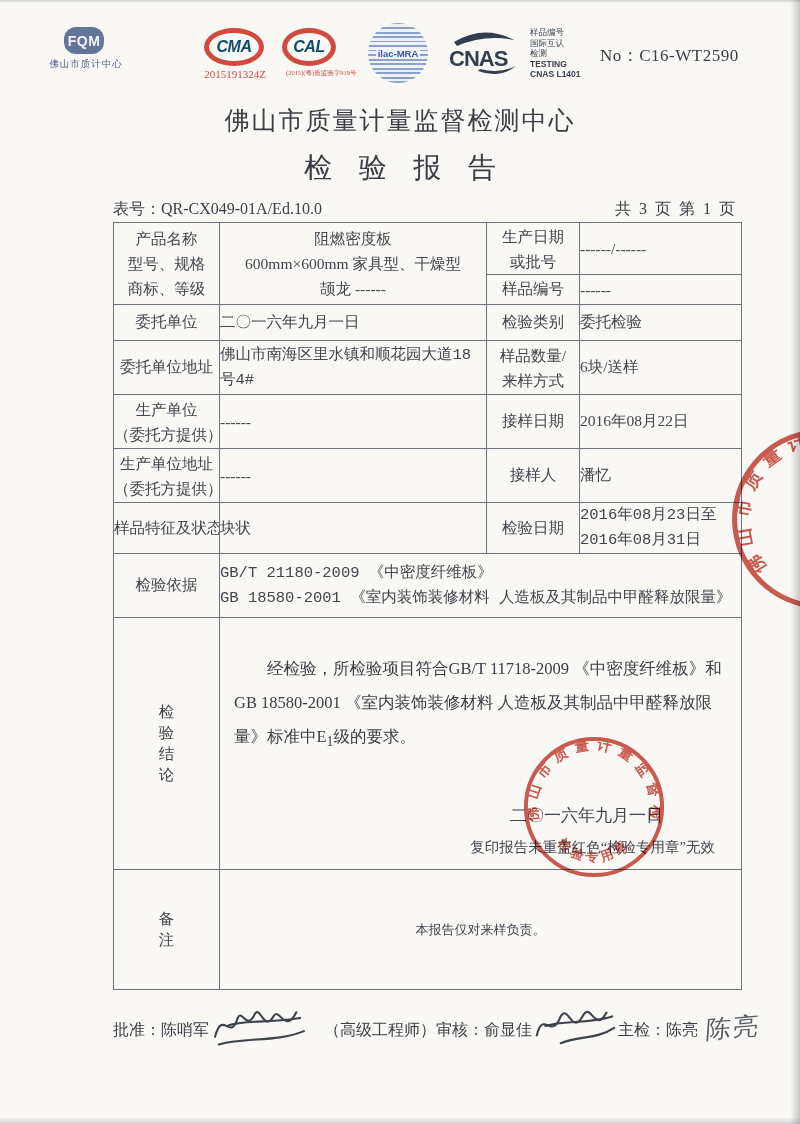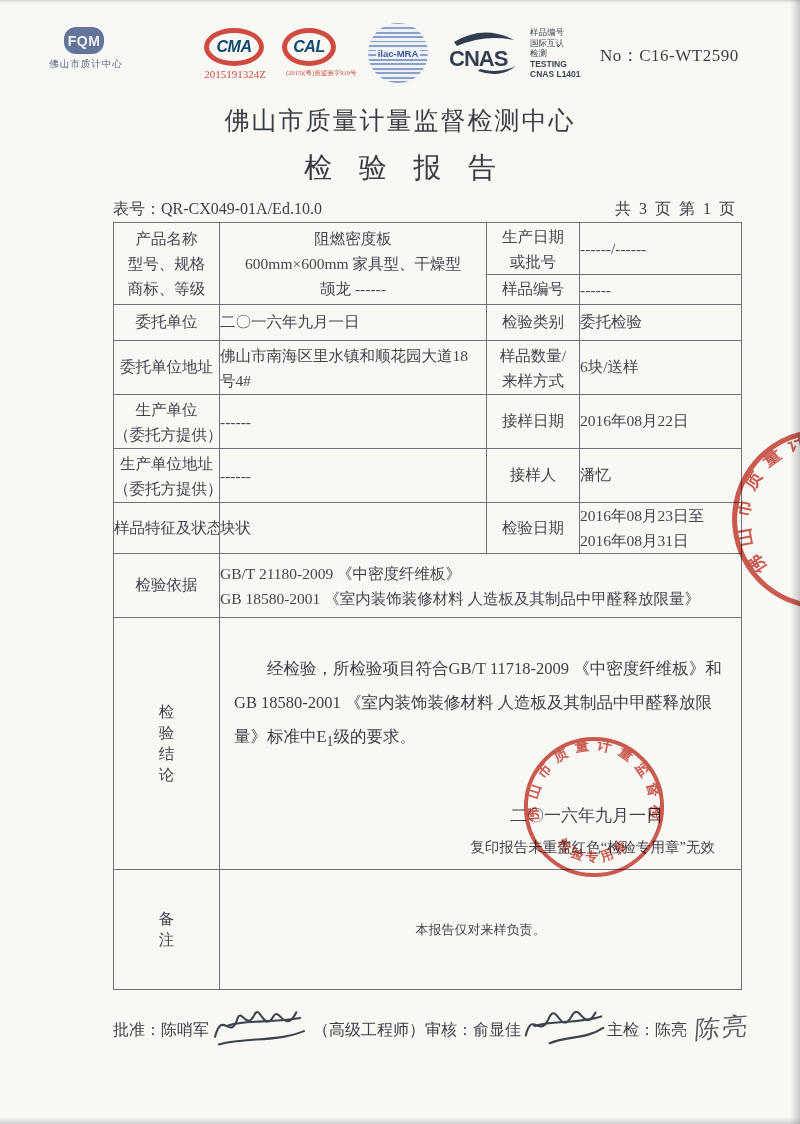--- a/index.html
+++ b/index.html
@@ -57,21 +57,21 @@
   .meta-row .pagination{float:right;letter-spacing:2px;}
 
   
   table.report{position:absolute;left:113px;top:222px;border-collapse:collapse;
     table-layout:fixed;width:624px;}
   table.report td{border:1px solid #70717b;font-size:15.5px;color:#43454e;
     vertical-align:middle;padding:0;overflow:hidden;}
   td.lab{text-align:center;white-space:nowrap;}
   td.val{padding-left:10px;}
   .c1{width:105px;} .c2{width:266px;} .c3{width:92px;} .c4{width:161px;}
-  .lines div{line-height:25px;}
+  .lines div{line-height:25px;font-family:Liberation Mono, monospace;}
   .center-lines div{line-height:25px;text-align:center;}
   .vlab{display:flex;flex-direction:column;justify-content:space-evenly;
     align-items:center;height:100%;}
   .vlab span{display:block;}
   td.concl-cell,td.remark-cell{vertical-align:top;}
   .concl-text{padding:22px 12px 0 14px;line-height:34px;font-size:16.5px;
     text-indent:2em;color:#3c3e47;}
   .concl-date{margin-top:44px;text-align:right;padding-right:78px;font-size:17px;}
   .concl-note{margin-top:11px;text-align:right;padding-right:26px;font-size:14.5px;}
   .remark-flex{display:flex;align-items:center;justify-content:center;height:100%;
@@ -83,21 +83,21 @@
   .stamp-partial{left:727px;top:424px;width:190px;height:190px;
     transform:rotate(-28deg);}
 
   
   .footer{position:absolute;left:113px;top:1000px;width:650px;height:60px;
     font-size:16px;display:flex;align-items:center;}
   .footer .sig-svg{margin-top:-10px;}
   .hand-sig{font-size:25px;color:#3a414b;transform:skewX(-9deg) rotate(-5deg);
     margin-left:8px;margin-top:-6px;opacity:.85;letter-spacing:2px;}
   .ftr-gap1{}
-  .ftr-title{margin-left:4px;}
+  .ftr-title{margin-left:15px;}
 </style>
 </head>
 <body>
 
 <div class="page">
 
   <div class="edge-right"></div>
   <div class="edge-bottom"></div>
   <div class="edge-top"></div>
 

